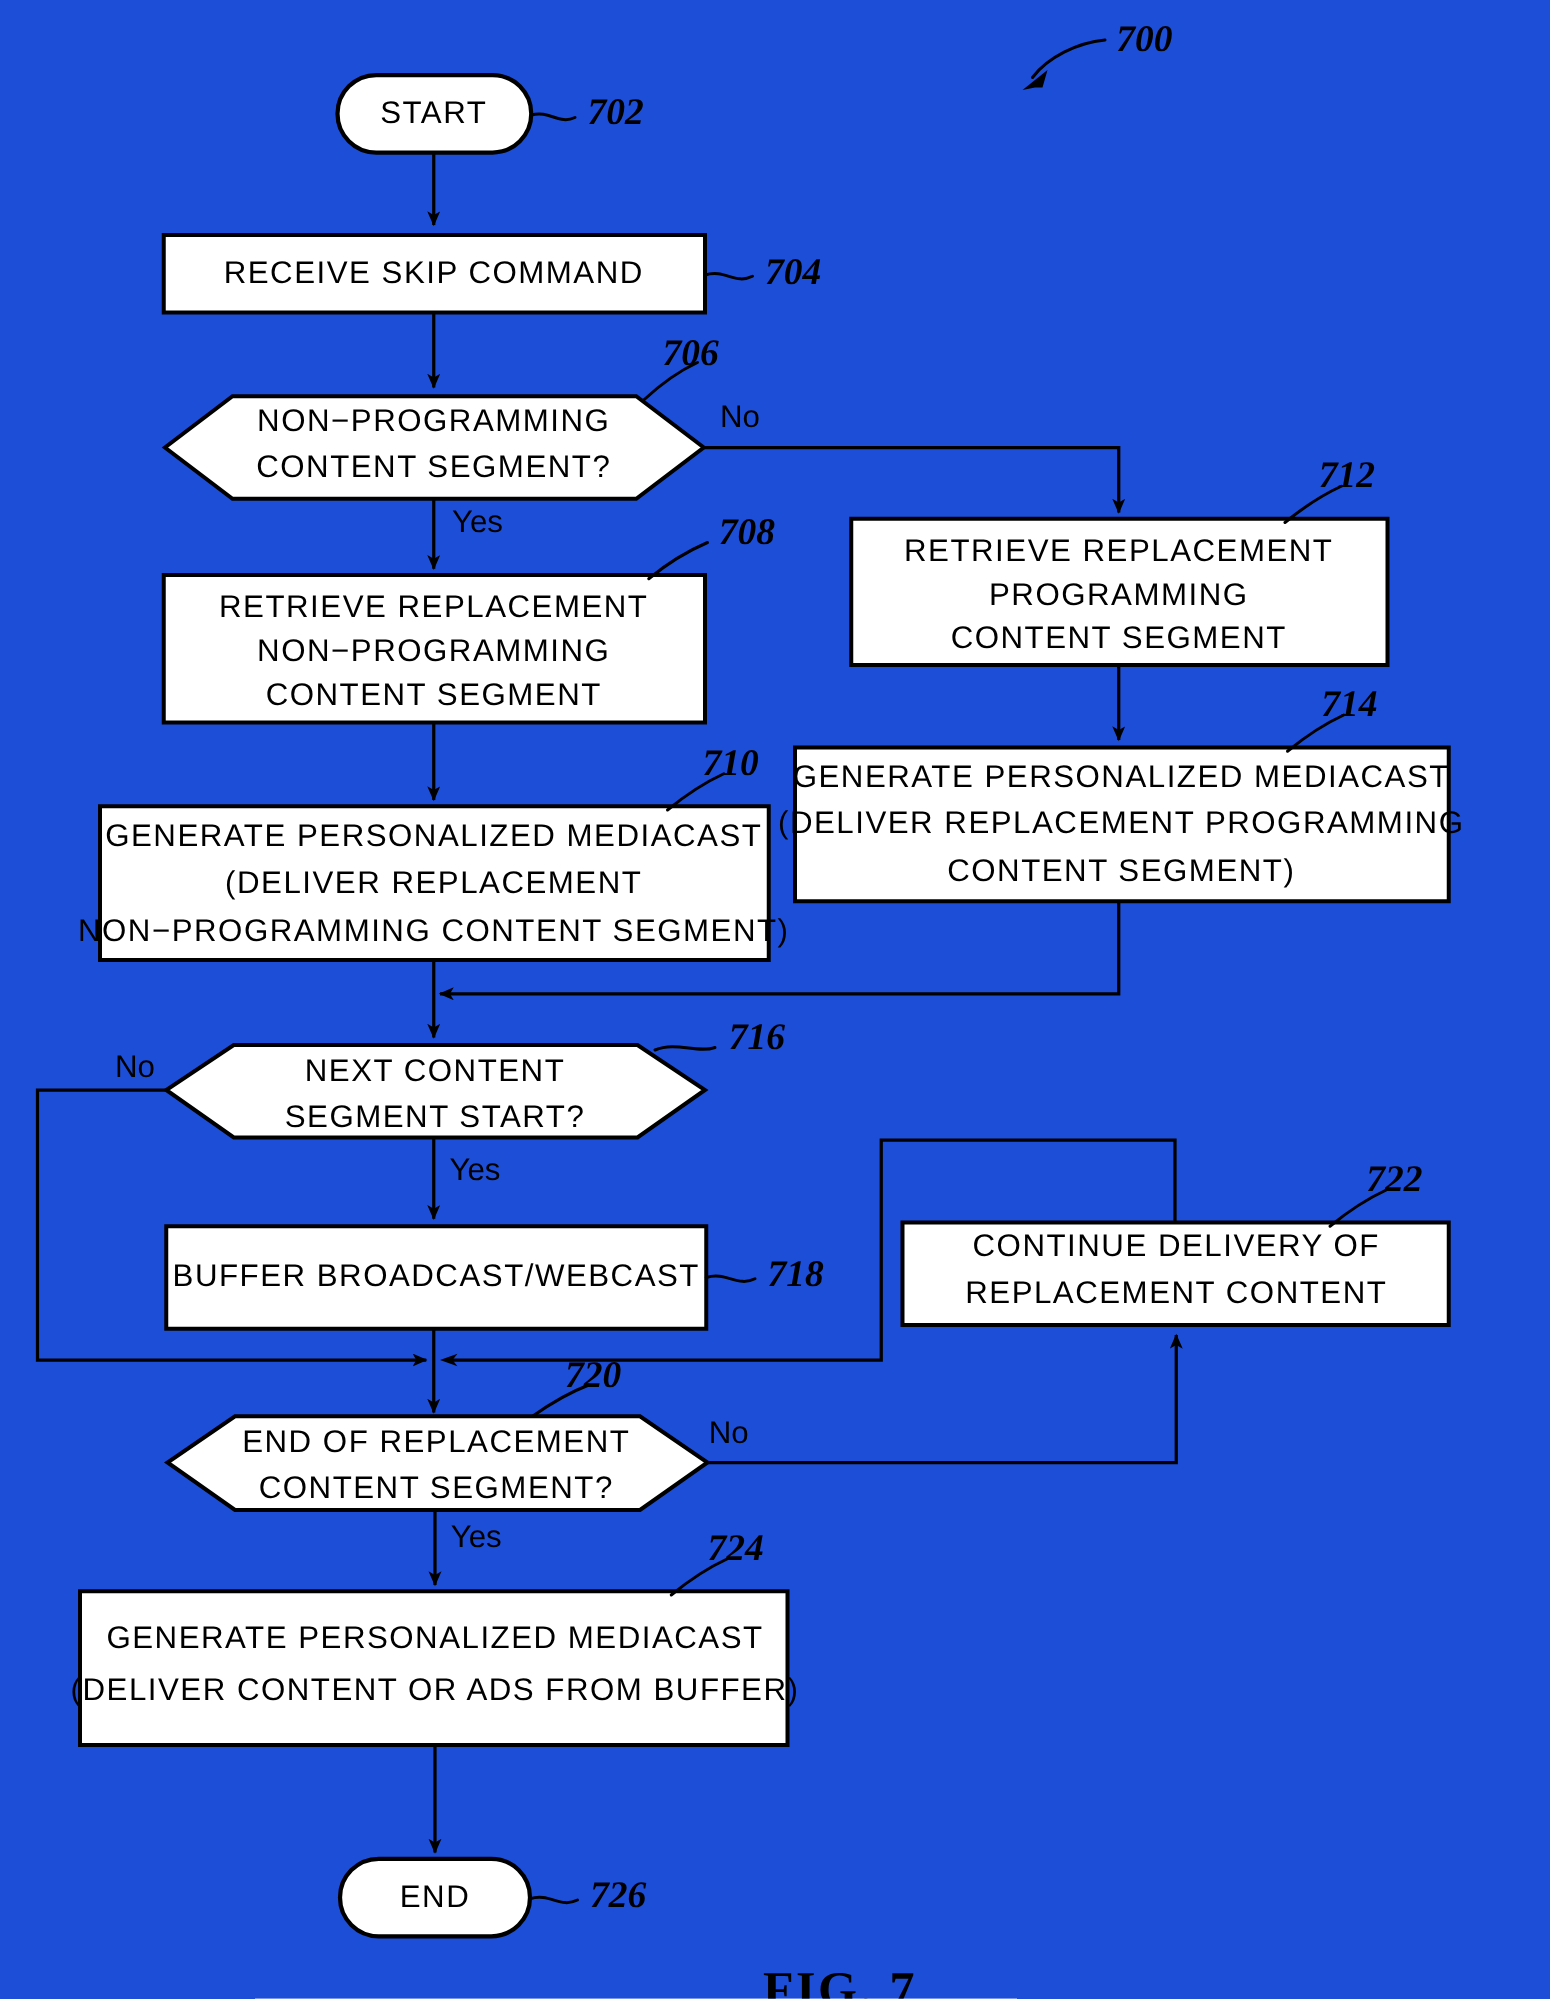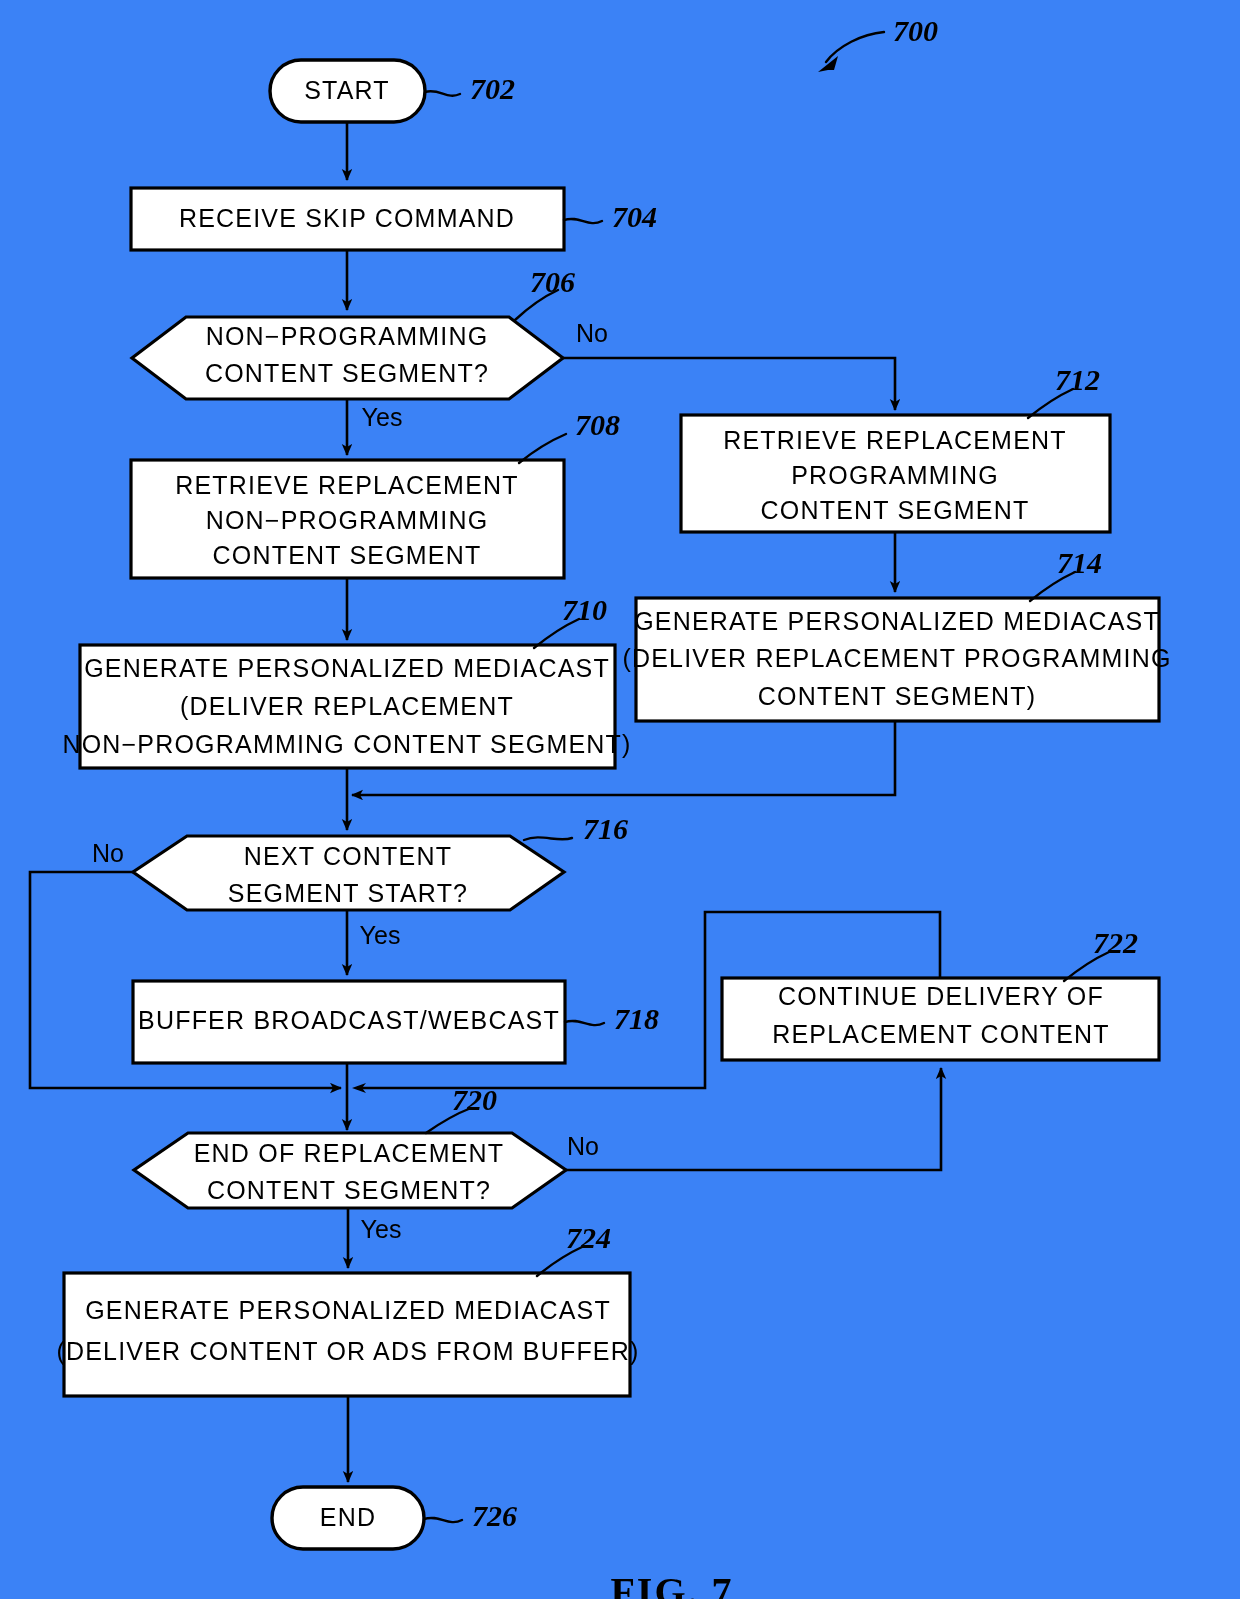--- a/index.html
+++ b/index.html
@@ -4,21 +4,21 @@
 <style>
   html, body {
     margin: 0;
     padding: 0;
     background: #ffffff;
   }
   #figure-root {
     position: relative;
     width: 1240px;
     height: 1599px;
-    background: #3b82f6;
+    background: #1d4ed8;
     font-family: "Liberation Sans", sans-serif;
     overflow: hidden;
   }
   svg.flow {
     display: block;
     width: 1240px;
     height: 1599px;
   }
   .node-shape {
     fill: #ffffff;

